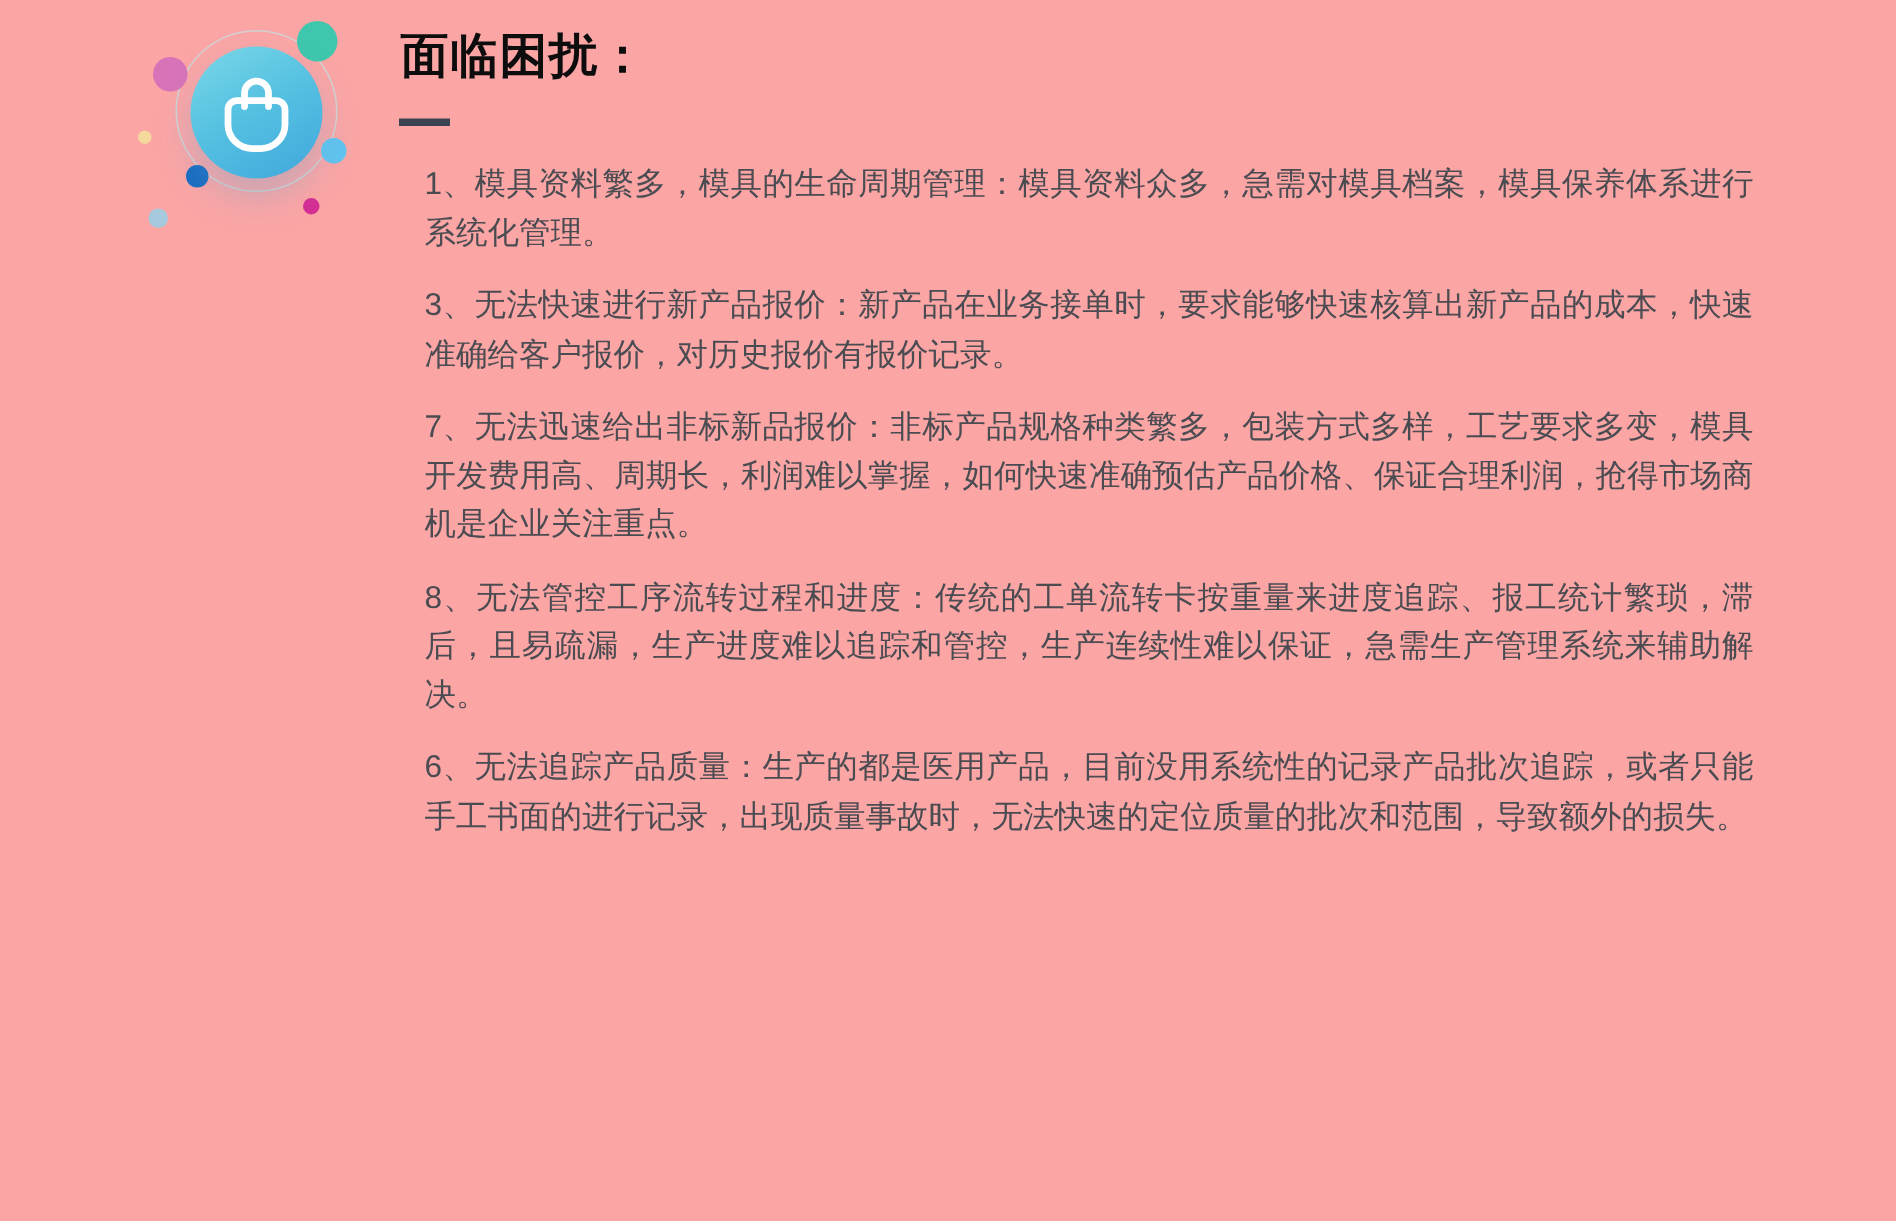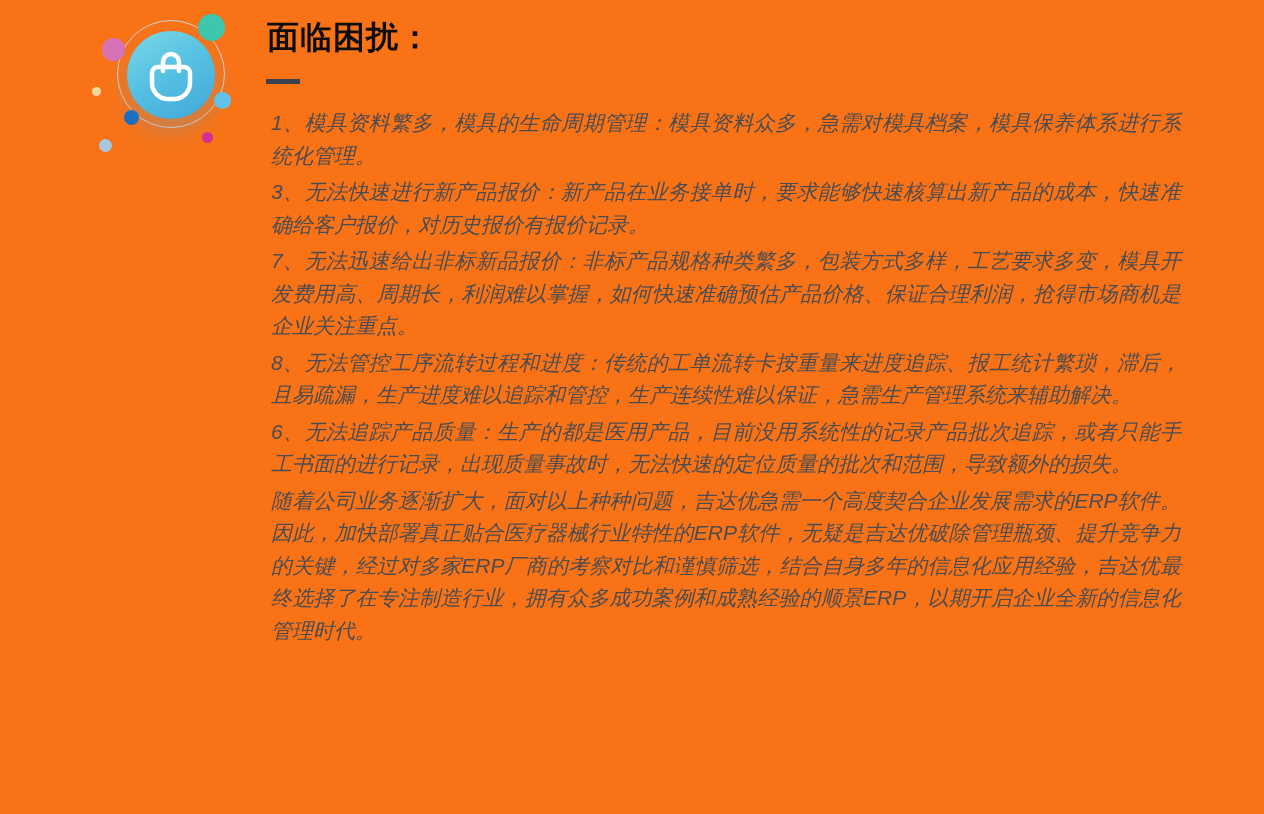--- a/index.html
+++ b/index.html
@@ -7,21 +7,21 @@
     width: 1264px;
     height: 814px;
     background: #ffffff;
     font-family: "Liberation Sans", "DejaVu Sans", sans-serif;
     overflow: hidden;
   }
   .page {
     position: relative;
     width: 1264px;
     height: 814px;
-    background: #f97316;
+    background: #fca5a5;
   }
 
   
   .badge {
     position: absolute;
     left: 85px;
     top: 0px;
     width: 160px;
     height: 170px;
   }
@@ -80,21 +80,21 @@
     height: 5px;
     background: #3a434f;
   }
   .body-text {
     margin-top: 23px;
     font-size: 21px;
     line-height: 32.5px;
     color: #4a4c52;
     text-align: justify;
   }
-  .body-text p { margin: 4px; font-style: italic; }
+  .body-text p { margin: 16px; }
   .closing { margin-top: 30px; }
 </style>
 </head>
 <body>
 
 <div class="page">
 
   <div class="badge">
     <div class="ring"></div>
     <div class="dot dot-teal"></div>
@@ -115,17 +115,16 @@
   <div class="content">
     <h1 class="title">面临困扰：</h1>
     <div class="title-underline"></div>
 
     <div class="body-text">
       <p>1、模具资料繁多，模具的生命周期管理：模具资料众多，急需对模具档案，模具保养体系进行系统化管理。</p>
       <p>3、无法快速进行新产品报价：新产品在业务接单时，要求能够快速核算出新产品的成本，快速准确给客户报价，对历史报价有报价记录。</p>
       <p>7、无法迅速给出非标新品报价：非标产品规格种类繁多，包装方式多样，工艺要求多变，模具开发费用高、周期长，利润难以掌握，如何快速准确预估产品价格、保证合理利润，抢得市场商机是企业关注重点。</p>
       <p>8、无法管控工序流转过程和进度：传统的工单流转卡按重量来进度追踪、报工统计繁琐，滞后，且易疏漏，生产进度难以追踪和管控，生产连续性难以保证，急需生产管理系统来辅助解决。</p>
       <p>6、无法追踪产品质量：生产的都是医用产品，目前没用系统性的记录产品批次追踪，或者只能手工书面的进行记录，出现质量事故时，无法快速的定位质量的批次和范围，导致额外的损失。</p>
-      <p class="closing">随着公司业务逐渐扩大，面对以上种种问题，吉达优急需一个高度契合企业发展需求的ERP软件。因此，加快部署真正贴合医疗器械行业特性的ERP软件，无疑是吉达优破除管理瓶颈、提升竞争力的关键，经过对多家ERP厂商的考察对比和谨慎筛选，结合自身多年的信息化应用经验，吉达优最终选择了在专注制造行业，拥有众多成功案例和成熟经验的顺景ERP，以期开启企业全新的信息化管理时代。</p>
     </div>
   </div>
 
 </div>
 
 </body></html>

